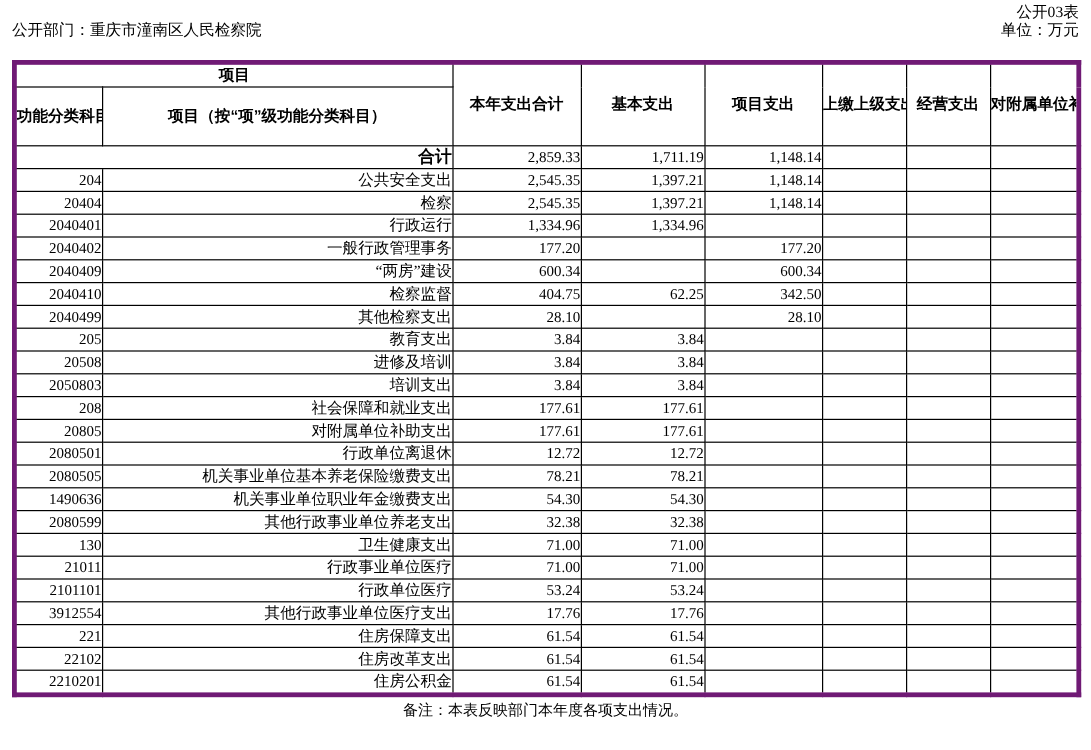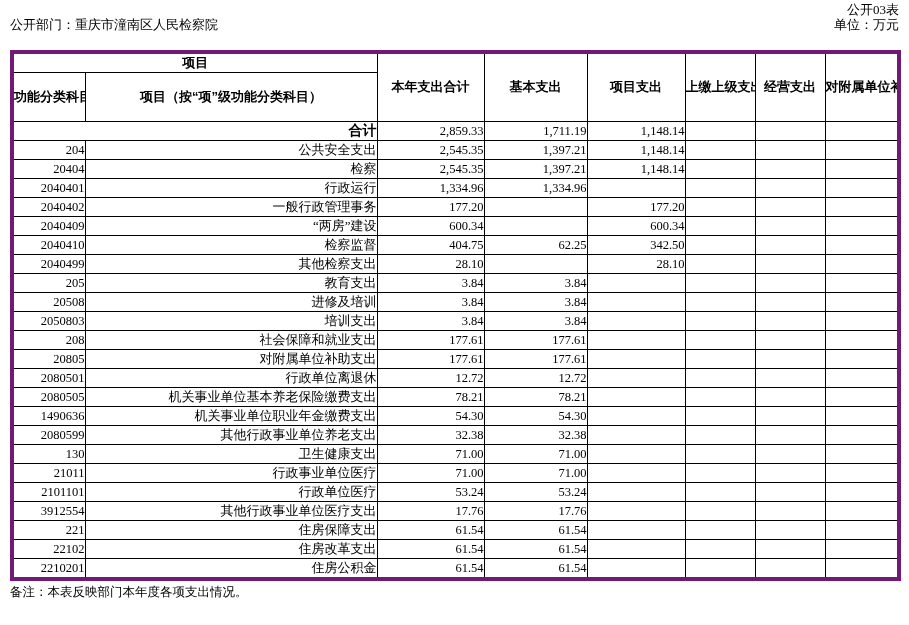--- a/index.html
+++ b/index.html
@@ -82,20 +82,21 @@
   td.total-label {
     text-align: right;
     font-family: Liberation Mono, monospace;
     font-weight: bold;
     font-size: 14px;
   }
   .note {
     font-size: 12.5px;
     margin-top: 4px;
     line-height: 15px;
+    text-align: center;
   }
 </style>
 </head>
 <body>
 
 <div class="page">
 
 
   <div class="meta-right">公开03表</div>
 

